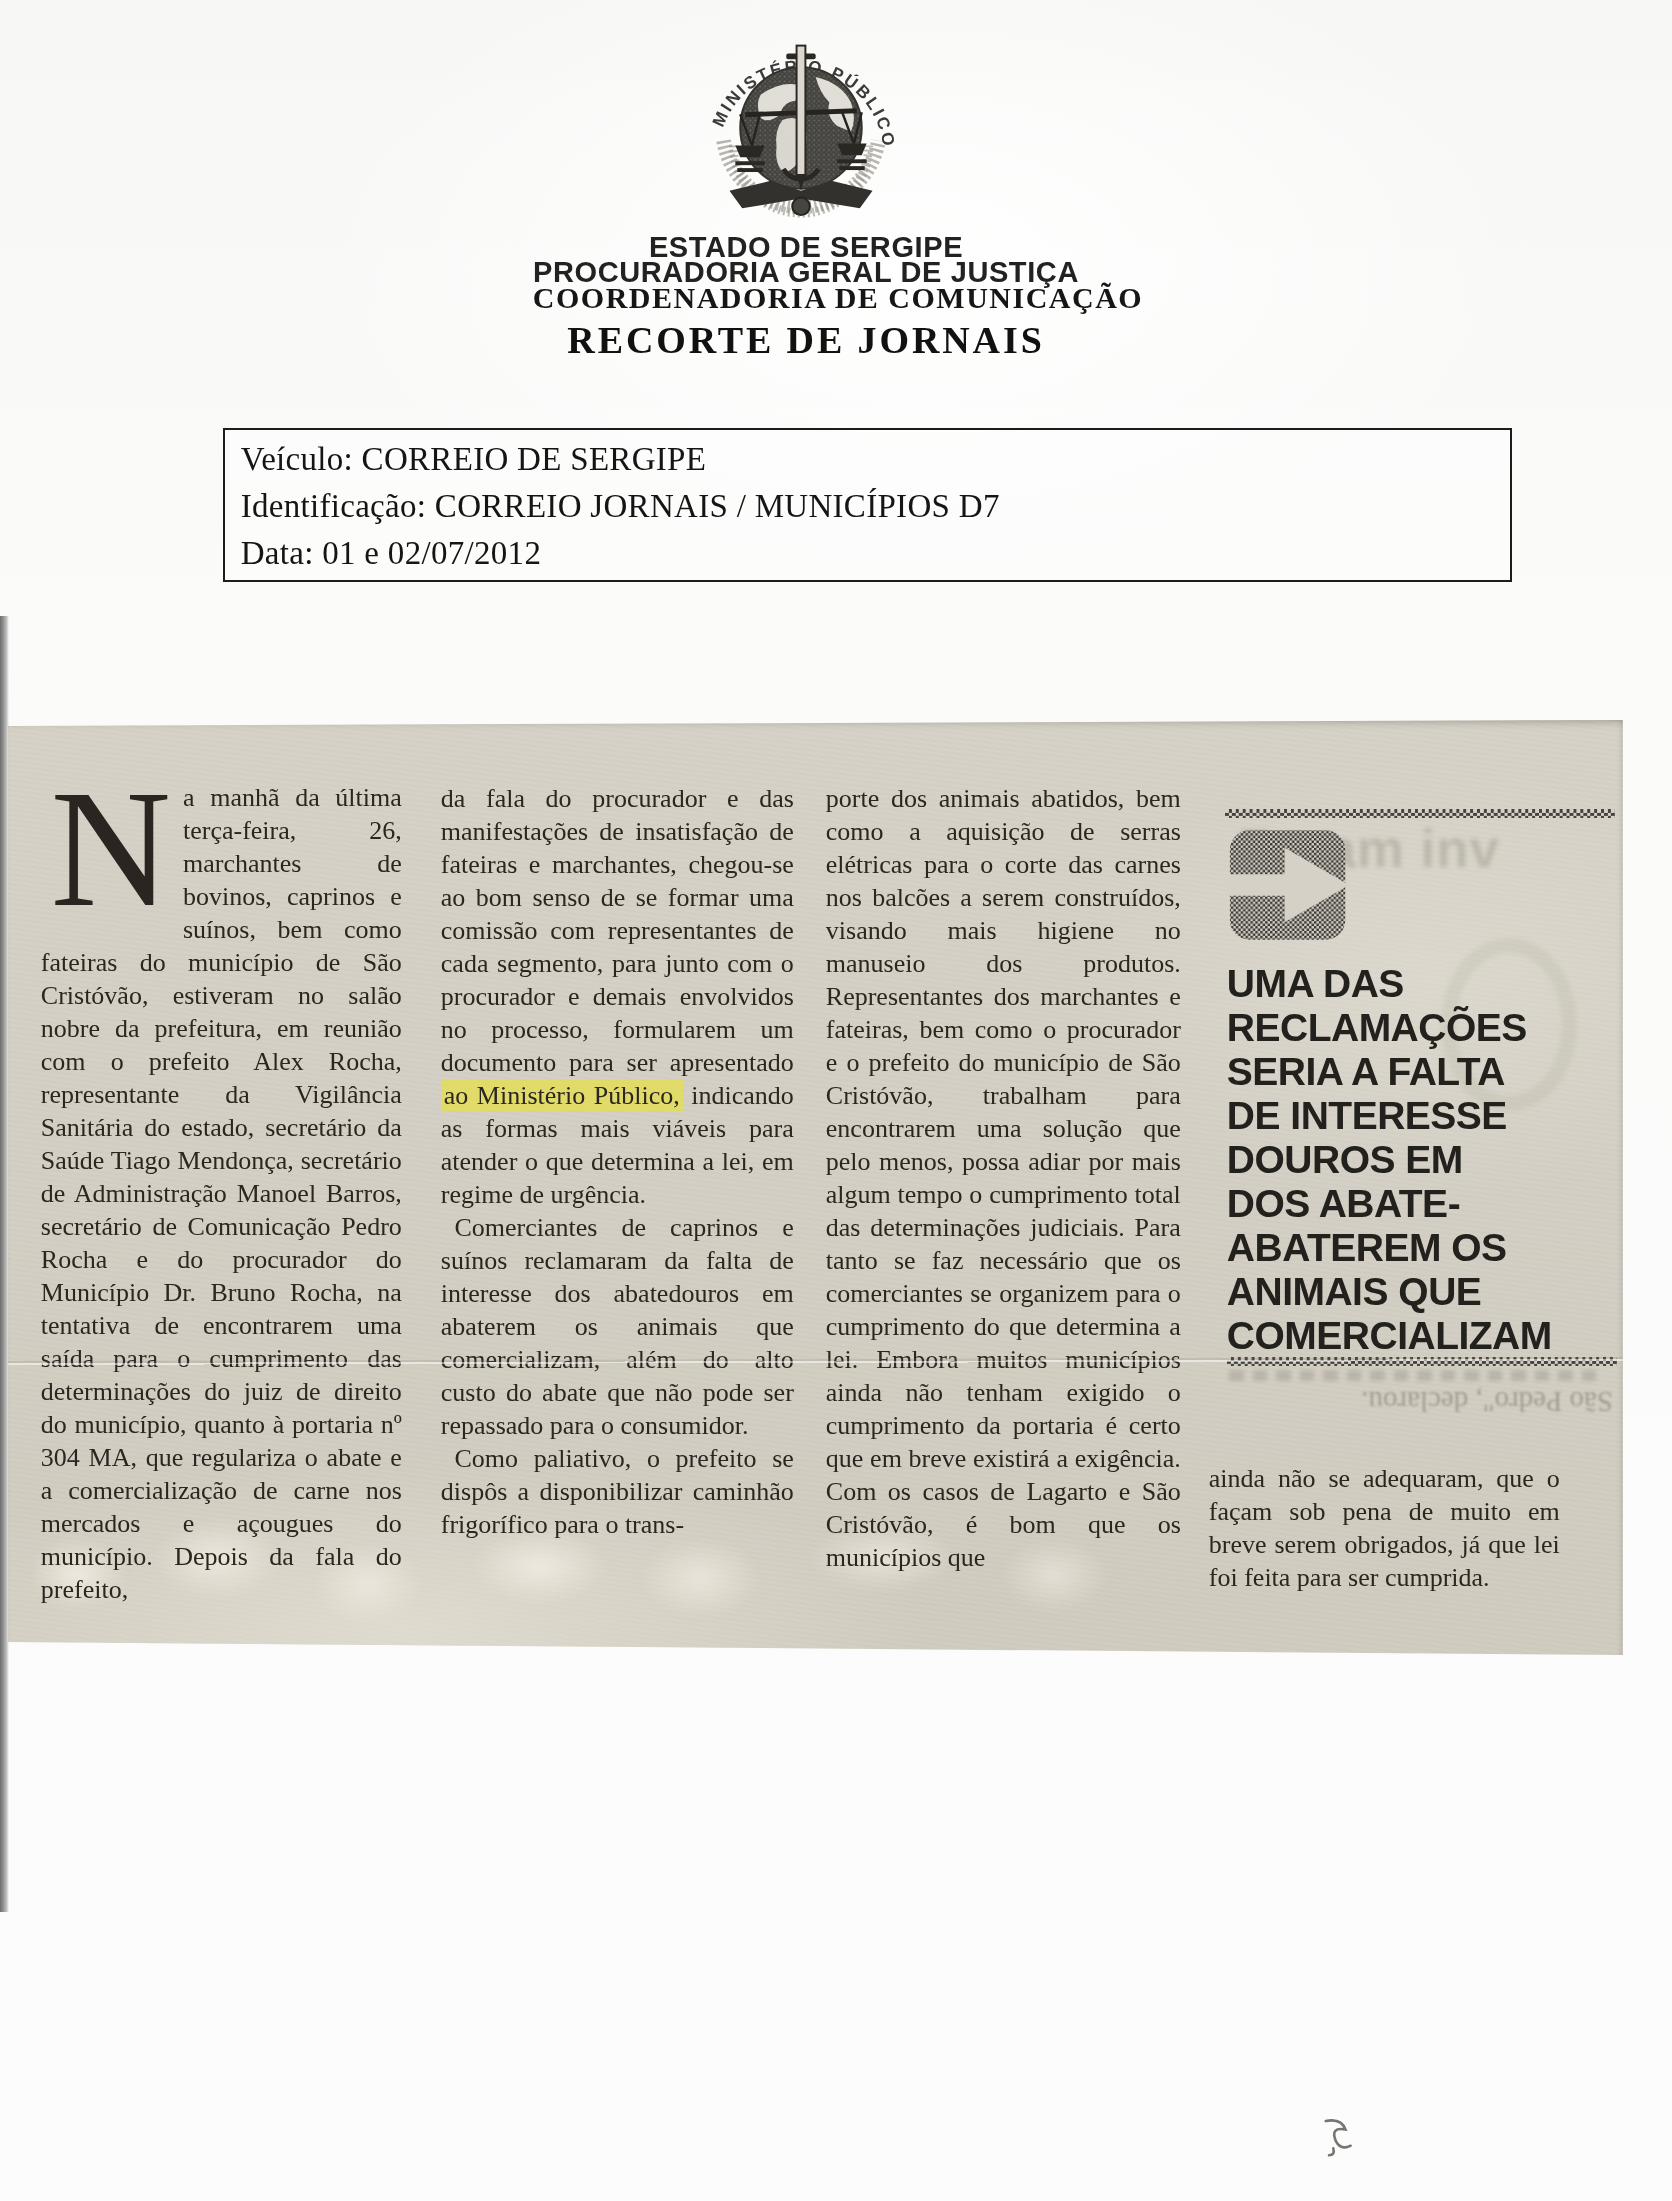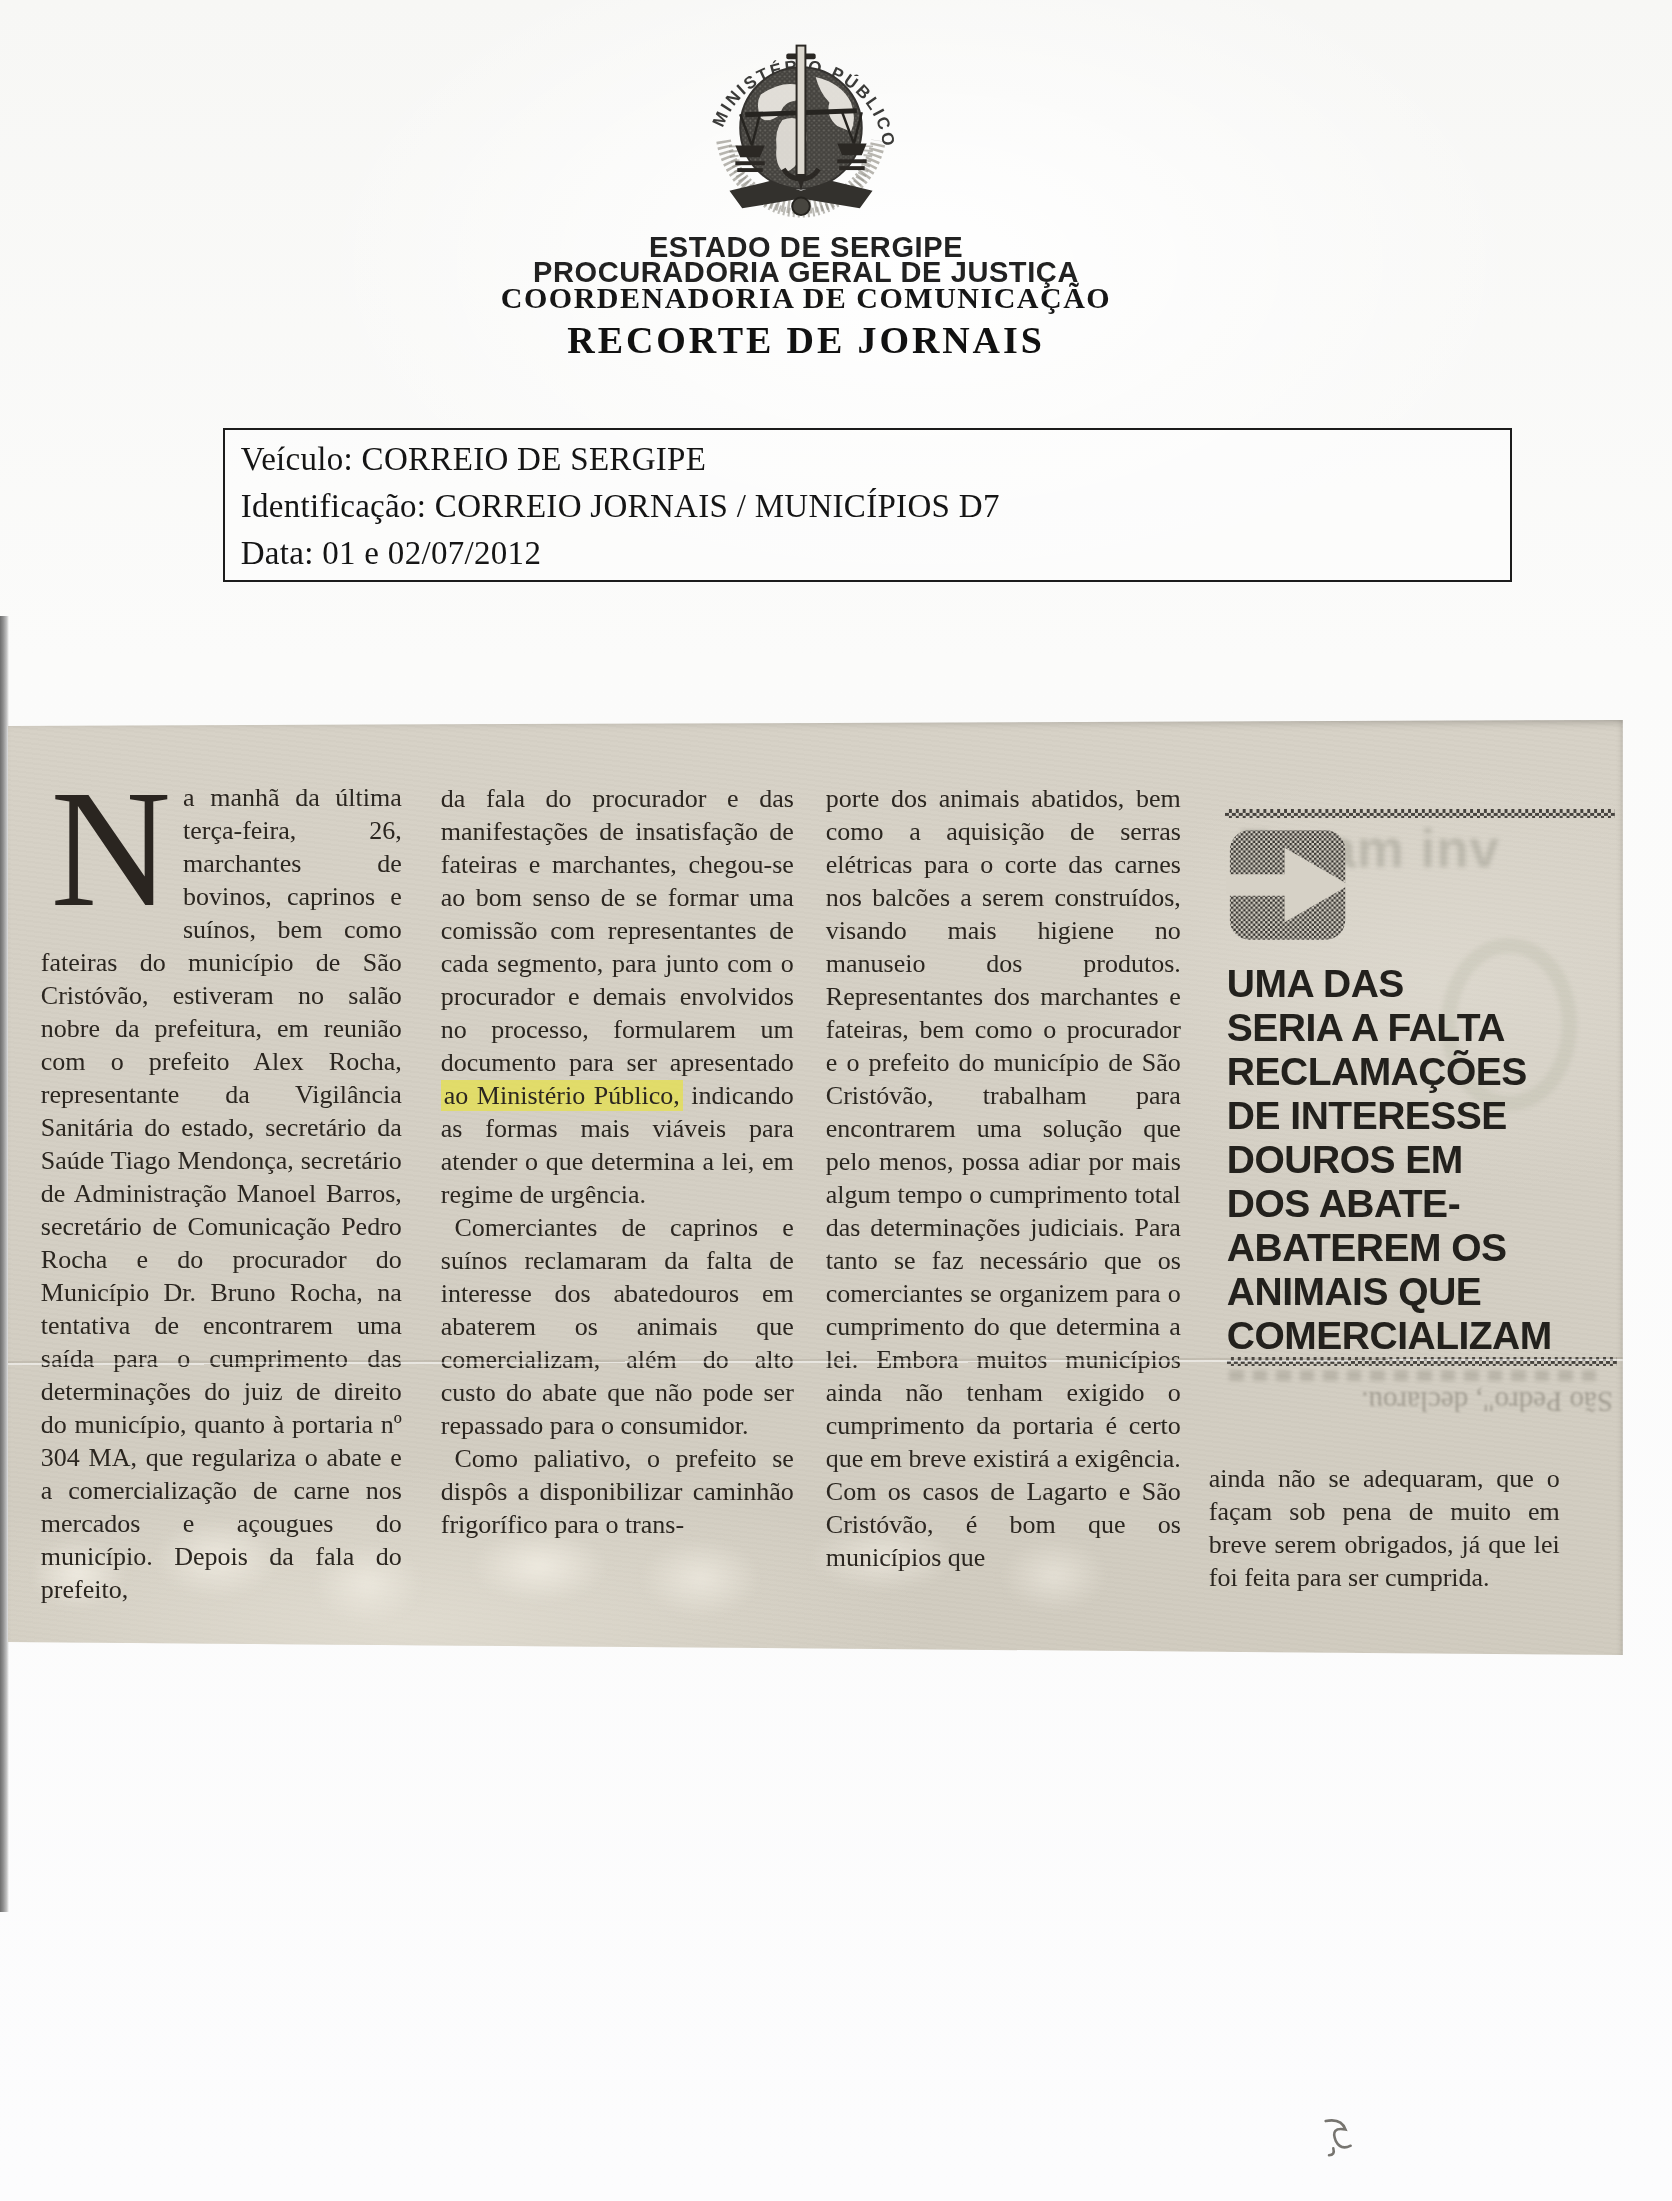--- a/index.html
+++ b/index.html
@@ -10,21 +10,21 @@
       linear-gradient(180deg,#f7f7f5 0%, #fbfbfa 30%, #fcfcfd 100%);
     overflow:hidden;
     font-family:"Liberation Serif", serif;
     color:#1a1a1a;
   }
   
   .hdr-line{position:absolute;left:0;width:1612px;text-align:center;}
   .org-sans{font-family:"Liberation Sans", sans-serif;font-weight:700;font-size:29px;letter-spacing:0.6px;color:#222;}
   .line1{top:231px;}
   .line2{top:256px;}
-  .line3{top:281px;font-family:"Liberation Serif", serif;font-weight:700;font-size:30px;letter-spacing:1.5px;color:#161616;}
+  .line3{top:281px;font-family:"Liberation Serif", serif;font-weight:700;font-size:30px;letter-spacing:1.5px;color:#161616;margin-left:32px;}
   .line4{top:318px;font-family:"Liberation Serif", serif;font-weight:700;font-size:38px;letter-spacing:2.9px;color:#111;}
   .logo-wrap{position:absolute;left:700px;top:25.5px;width:201px;height:196px;}
   
   .info-box{
     position:absolute;left:223px;top:428px;width:1289px;height:154px;
     border:2.9px solid #1c1c1c;background:rgba(255,255,255,.4);
     box-sizing:border-box;padding:5.9px 0 0 15.7px;
   }
   .info-line{font-size:33px;line-height:47px;color:#151515;letter-spacing:0.3px;white-space:nowrap;}
   
@@ -201,22 +201,22 @@
             <rect width="2.5" height="2.5" fill="#3a3733"></rect>
             <rect x="2.5" y="2.5" width="2.5" height="2.5" fill="#3a3733"></rect>
           </pattern>
         </defs>
         <rect x="4" y="2" width="118" height="112" rx="20" fill="url(#chk)"></rect>
         <polygon points="0,47 60,47 60,20 126,58 60,96 60,69 0,69" fill="#d6d1c6"></polygon>
       </svg>
     </div>
     <div class="pullquote">
         <div class="pq-line">UMA DAS</div>
+        <div class="pq-line">RECLAMAÇÕES</div>
         <div class="pq-line">SERIA A FALTA</div>
-        <div class="pq-line">RECLAMAÇÕES</div>
         <div class="pq-line">DE INTERESSE</div>
         <div class="pq-line">DOUROS EM</div>
         <div class="pq-line">DOS ABATE-</div>
         <div class="pq-line">ABATEREM OS</div>
         <div class="pq-line">ANIMAIS QUE</div>
         <div class="pq-line">COMERCIALIZAM</div>
       </div>
     <div class="checker-rule rule-bottom"></div>
 
     <div class="ghost-streak"></div>

